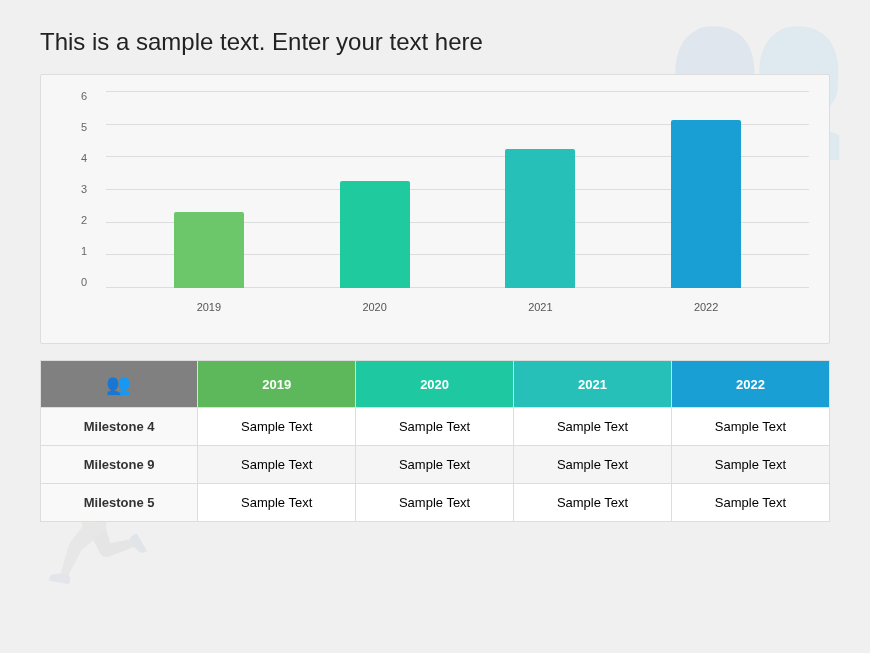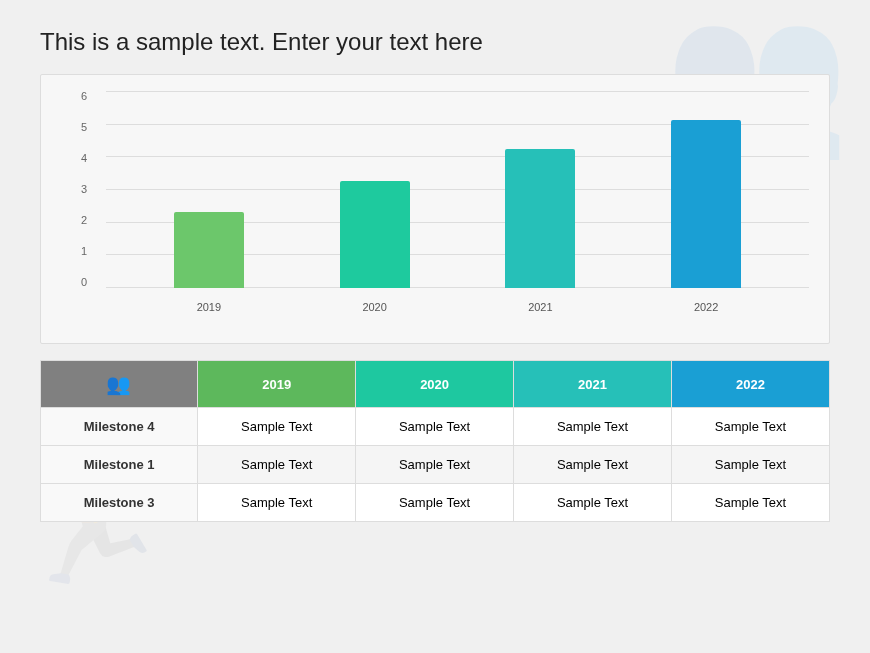--- a/index.html
+++ b/index.html
@@ -251,28 +251,28 @@
     </thead>
     <tbody id="table-body-container">
     <tr>
           <td class="row-header">Milestone 4</td>
           <td>Sample Text</td>
           <td>Sample Text</td>
           <td>Sample Text</td>
           <td>Sample Text</td>
         </tr>
         <tr>
-          <td class="row-header">Milestone 1</td>
+          <td class="row-header">Milestone 9</td>
           <td>Sample Text</td>
           <td>Sample Text</td>
           <td>Sample Text</td>
           <td>Sample Text</td>
         </tr>
         <tr>
-          <td class="row-header">Milestone 3</td>
+          <td class="row-header">Milestone 5</td>
           <td>Sample Text</td>
           <td>Sample Text</td>
           <td>Sample Text</td>
           <td>Sample Text</td>
         </tr>
       </tbody>
   </table>
 
 </div>
 

